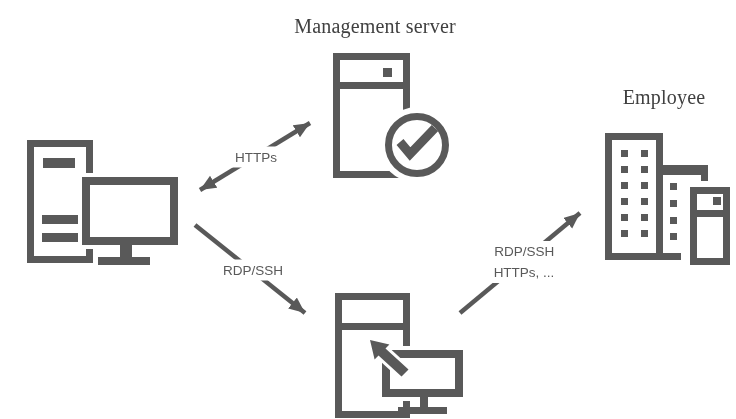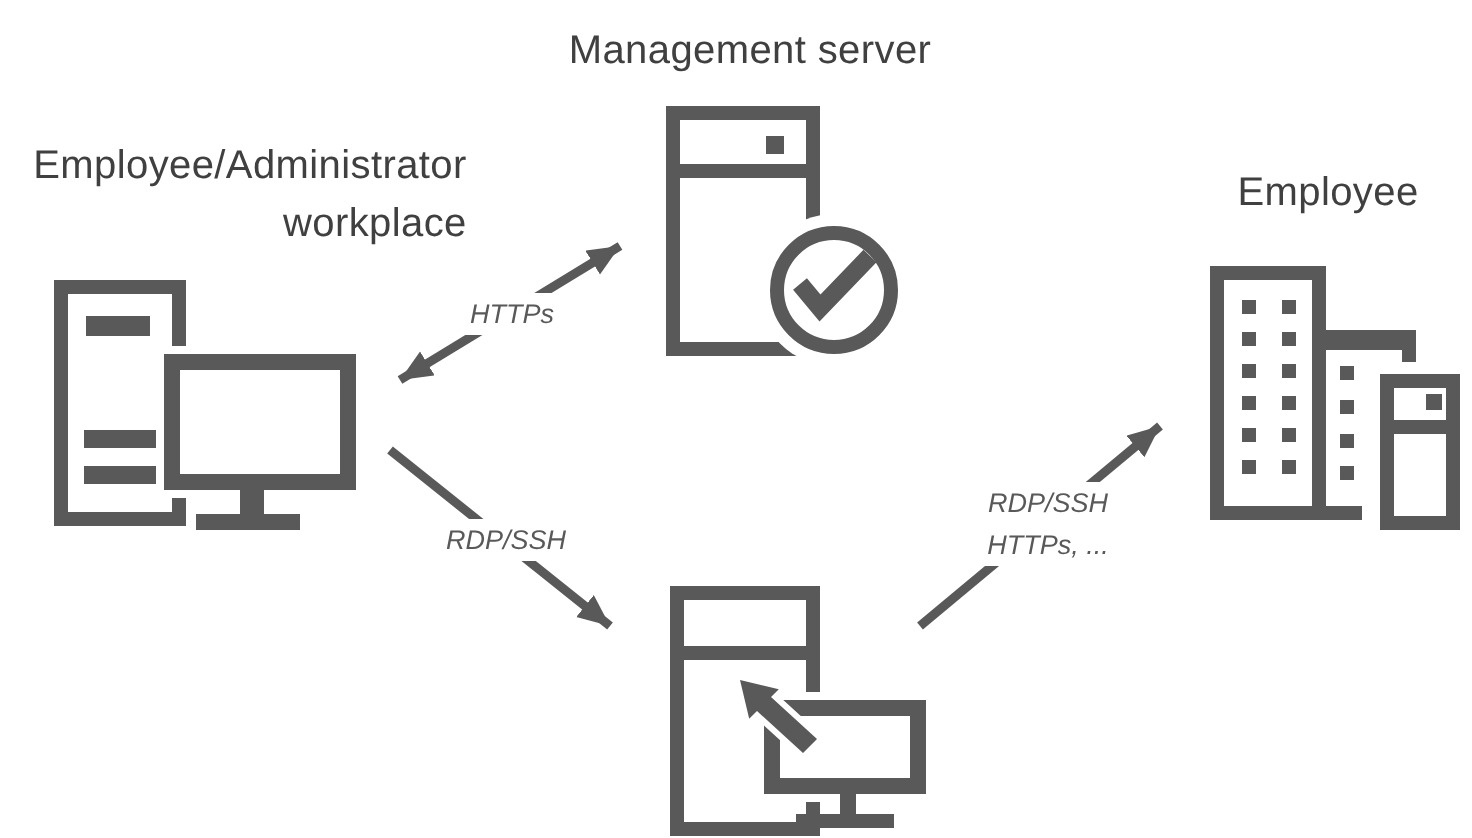--- a/index.html
+++ b/index.html
@@ -4,27 +4,27 @@
 <style>
   html,body{margin:0;padding:0;background:#fff;}
   .canvas{
     position:relative;width:736px;height:419px;overflow:hidden;
     background:var(--background,#fff);
     font-family:"Liberation Sans",sans-serif;
   }
   .heading{
     position:absolute;transform:translate(-50%,-50%);
     color:var(--heading,#404040);font-size:20px;line-height:29px;
-    text-align:right;white-space:pre-line;letter-spacing:.2px;
+    text-align:left;white-space:pre-line;letter-spacing:.2px;font-family:Liberation Serif, serif;
   }
   .edge-label{
     position:absolute;transform:translate(-50%,-50%);
     color:var(--edge_label,#595959);font-size:13.5px;line-height:21px;
-    text-align:center;white-space:pre-line;
-    background:var(--background,#fff);padding:0 3px;z-index:3;font-style:italic;
+    text-align:right;white-space:pre-line;
+    background:var(--background,#fff);padding:0 3px;z-index:3;
   }
   .icon{position:absolute;color:var(--icon,#595959);z-index:2;}
   .edges{position:absolute;left:0;top:0;z-index:1;}
   .edge-line{stroke:var(--edge,#595959);stroke-width:4.5;fill:none;}
   .edge-head{fill:var(--edge,#595959);}
 </style>
 </head>
 <body>
 
 <div class="canvas">
@@ -36,22 +36,20 @@
       </marker>
       <marker id="headStart" markerUnits="userSpaceOnUse" markerWidth="18" markerHeight="16" refX="16" refY="7" orient="auto-start-reverse">
         <path class="edge-head" d="M0,0 L16,7 L0,14 Z"></path>
       </marker>
     </defs>
     <line class="edge-line" x1="200" y1="190" x2="310" y2="123" marker-start="url(#headStart)" marker-end="url(#headEnd)"></line>
     <line class="edge-line" x1="195" y1="225" x2="305" y2="313" marker-end="url(#headEnd)"></line>
     <line class="edge-line" x1="460" y1="313" x2="580" y2="213" marker-end="url(#headEnd)"></line>
   </svg>
 
-  <div class="heading" style="left:125px;top:98px">Employee/Administrator
-workplace</div>
   <div class="heading" style="left:375px;top:26px">Management server</div>
   <div class="heading" style="left:664px;top:97px">Employee</div>
 
   <div class="edge-label" style="left:256px;top:157px">HTTPs</div>
   <div class="edge-label" style="left:253px;top:270px">RDP/SSH</div>
   <div class="edge-label" style="left:524px;top:262px">RDP/SSH
 HTTPs, ...</div>
 
   <svg class="icon" style="left:27px;top:140px" width="151" height="125" viewBox="0 0 151 125">
     <rect x="3.5" y="3.5" width="59" height="116" fill="none" stroke="currentColor" stroke-width="7"></rect>

